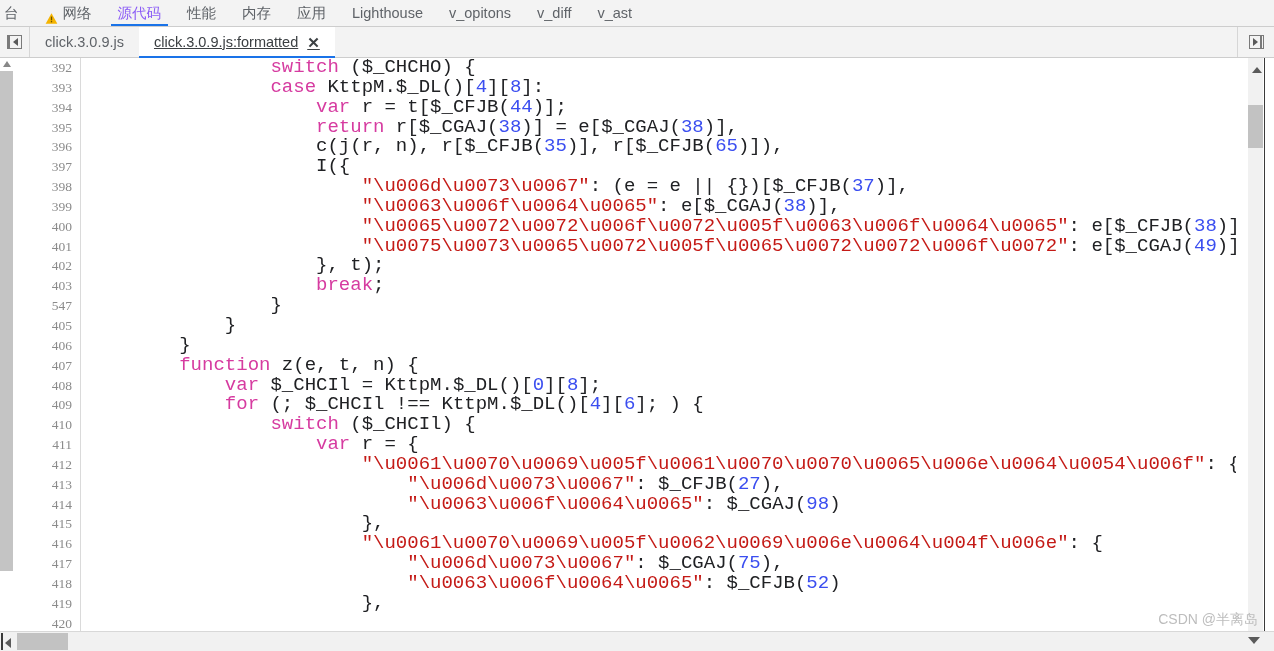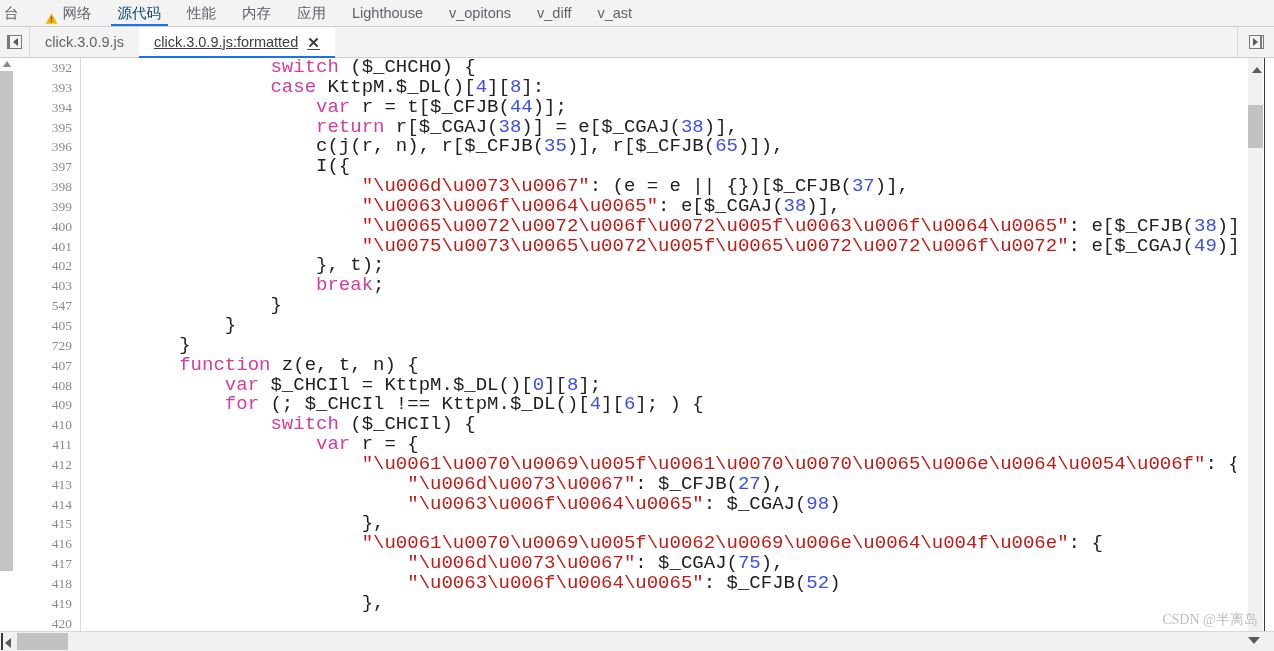--- a/index.html
+++ b/index.html
@@ -31,21 +31,21 @@
     gap: 5px;
     padding: 0 13px;
     font-size: 14.5px;
     color: #5f6368;
     white-space: nowrap;
     position: relative;
     cursor: default;
     line-height: 26px;
   }
   .dt-tab.truncated { padding-left: 4px; }
-  .dt-tab.active { color: #0c4a6e; }
+  .dt-tab.active { color: #8b5cf6; }
   .dt-tab.active::after {
     content: "";
     position: absolute;
     left: 6px; right: 6px; bottom: 0;
     height: 2px;
     background: #1a73e8;
   }
   .warn-icon {
     display: inline-block;
     width: 13px; height: 13px;
@@ -253,21 +253,21 @@
     border-right: 6px solid transparent;
     border-top: 7px solid #5a5a5a;
   }
 
   
   .watermark {
     position: absolute;
     right: 16px; bottom: 22px;
     font-size: 14px;
     color: #bdbdbd;
-    font-family: Liberation Serif, serif;
+    font-family: Liberation Sans, sans-serif;
     white-space: nowrap;
     pointer-events: none;
   }
 </style>
 </head>
 <body>
 
 <div id="app">
 
   <div class="devtools-tabbar" id="dt-tabbar">
@@ -347,21 +347,21 @@
         <div class="ln">396</div>
         <div class="ln">397</div>
         <div class="ln">398</div>
         <div class="ln">399</div>
         <div class="ln">400</div>
         <div class="ln">401</div>
         <div class="ln">402</div>
         <div class="ln">403</div>
         <div class="ln">547</div>
         <div class="ln">405</div>
-        <div class="ln">729</div>
+        <div class="ln">406</div>
         <div class="ln">407</div>
         <div class="ln">408</div>
         <div class="ln">409</div>
         <div class="ln">410</div>
         <div class="ln">411</div>
         <div class="ln">412</div>
         <div class="ln">413</div>
         <div class="ln">414</div>
         <div class="ln">415</div>
         <div class="ln">416</div>

